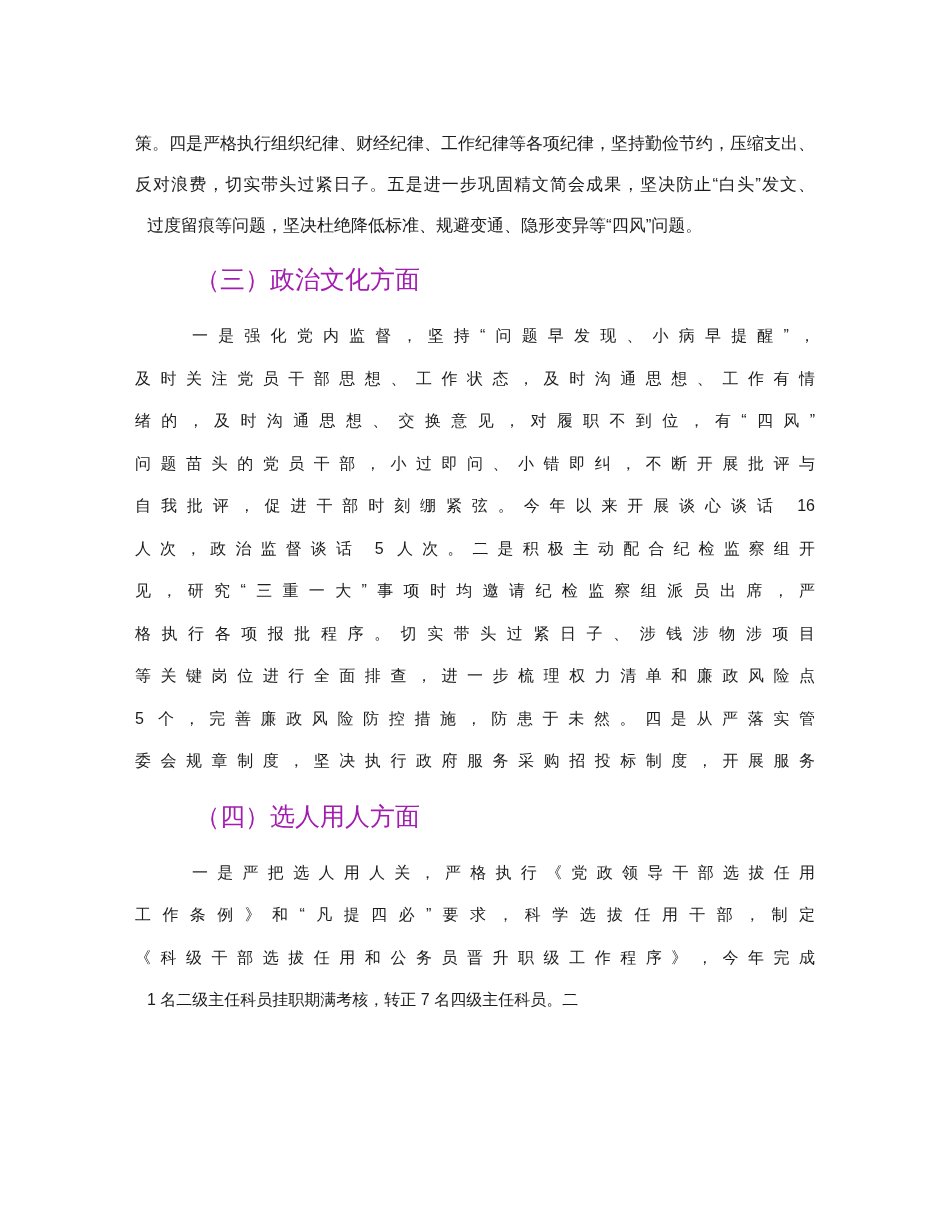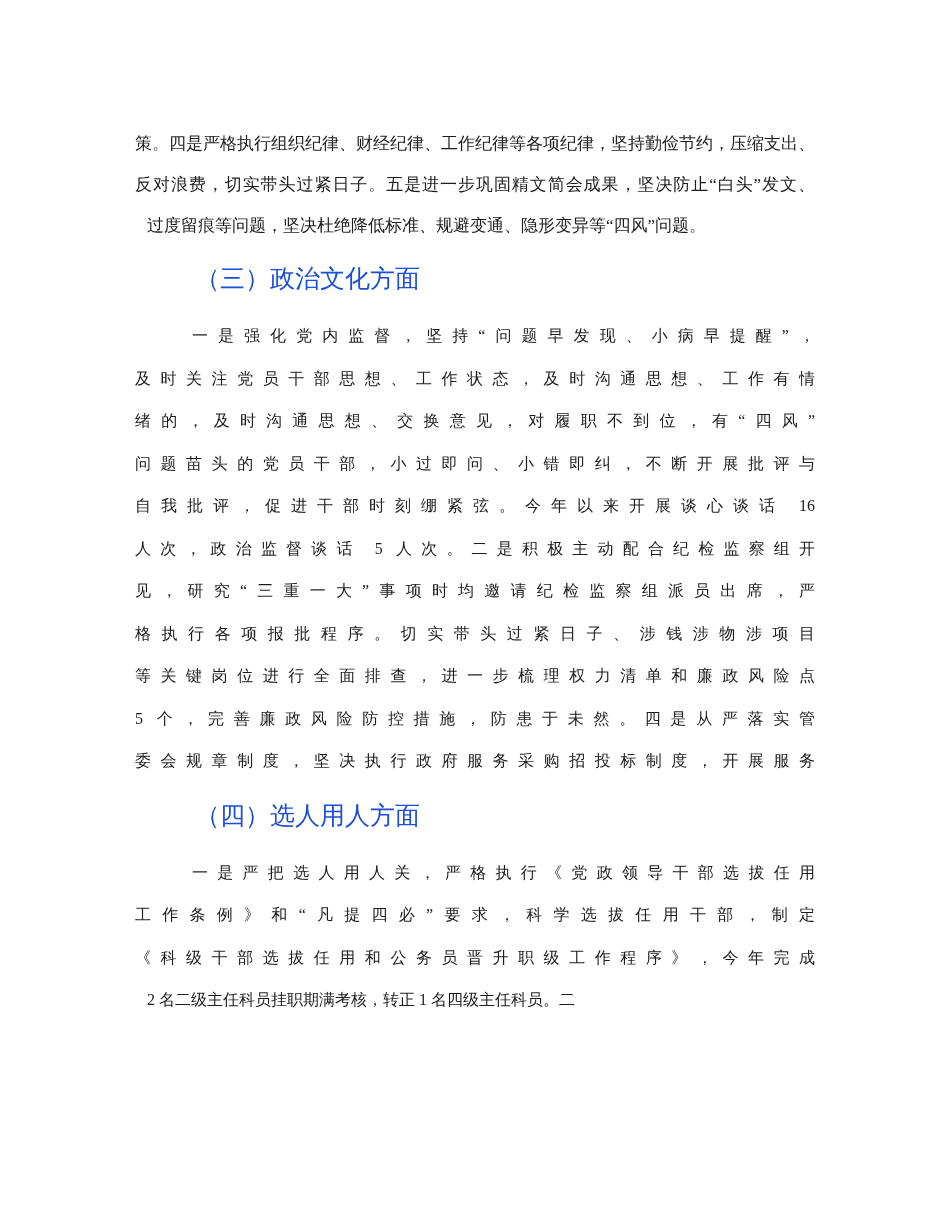--- a/index.html
+++ b/index.html
@@ -6,21 +6,21 @@
     margin: 0;
     padding: 0;
     background: #ffffff;
   }
   .page {
     position: relative;
     width: 842px;
     height: 1230px;
     background: #ffffff;
     overflow: hidden;
-    font-family: Liberation Serif, serif;
+    font-family: Liberation Sans, sans-serif;
   }
   .content {
     margin-left: 135px;
     width: 680px;
     padding-top: 123px;
     color: #1c1c1c;
   }
   .para { margin: 0; }
   .para.small {
     font-size: 17px;
@@ -29,21 +29,21 @@
   .para.body {
     font-size: 16px;
     line-height: 42.5px;
   }
   .heading {
     font-size: 25px;
     line-height: 42px;
     padding-left: 60px;
     margin: 12px 0 15px 0;
     font-weight: normal;
-    color: #1d4ed8;
+    color: #a21caf;
   }
   .line {
     text-align: justify;
     text-align-last: justify;
     white-space: normal;
   }
   .line.last {
     text-align-last: left;
     margin-left: 12px;
   }
@@ -73,16 +73,16 @@
         <div class="line">格执行各项报批程序。切实带头过紧日子、涉钱涉物涉项目</div>
         <div class="line">等关键岗位进行全面排查，进一步梳理权力清单和廉政风险点</div>
         <div class="line">5 个，完善廉政风险防控措施，防患于未然。四是从严落实管</div>
         <div class="line">委会规章制度，坚决执行政府服务采购招投标制度，开展服务</div>
       </div>
       <div class="heading">（四）选人用人方面</div>
       <div class="para body">
         <div class="line indent">一是严把选人用人关，严格执行《党政领导干部选拔任用</div>
         <div class="line">工作条例》和“凡提四必”要求，科学选拔任用干部，制定</div>
         <div class="line">《科级干部选拔任用和公务员晋升职级工作程序》，今年完成</div>
-        <div class="line last">2 名二级主任科员挂职期满考核，转正 1 名四级主任科员。二</div>
+        <div class="line last">1 名二级主任科员挂职期满考核，转正 7 名四级主任科员。二</div>
       </div>
     </div>
 </div>
 
 </body></html>

